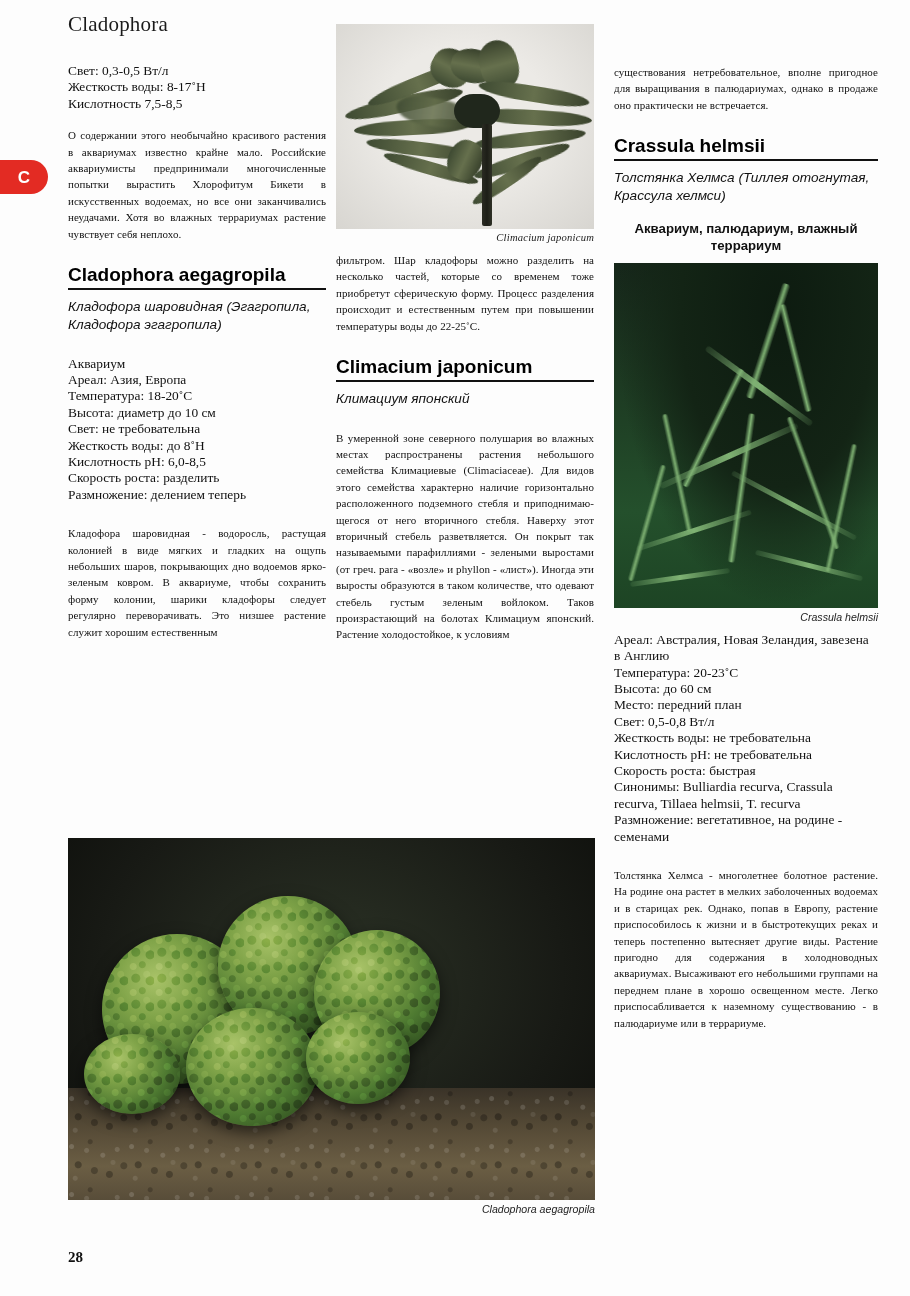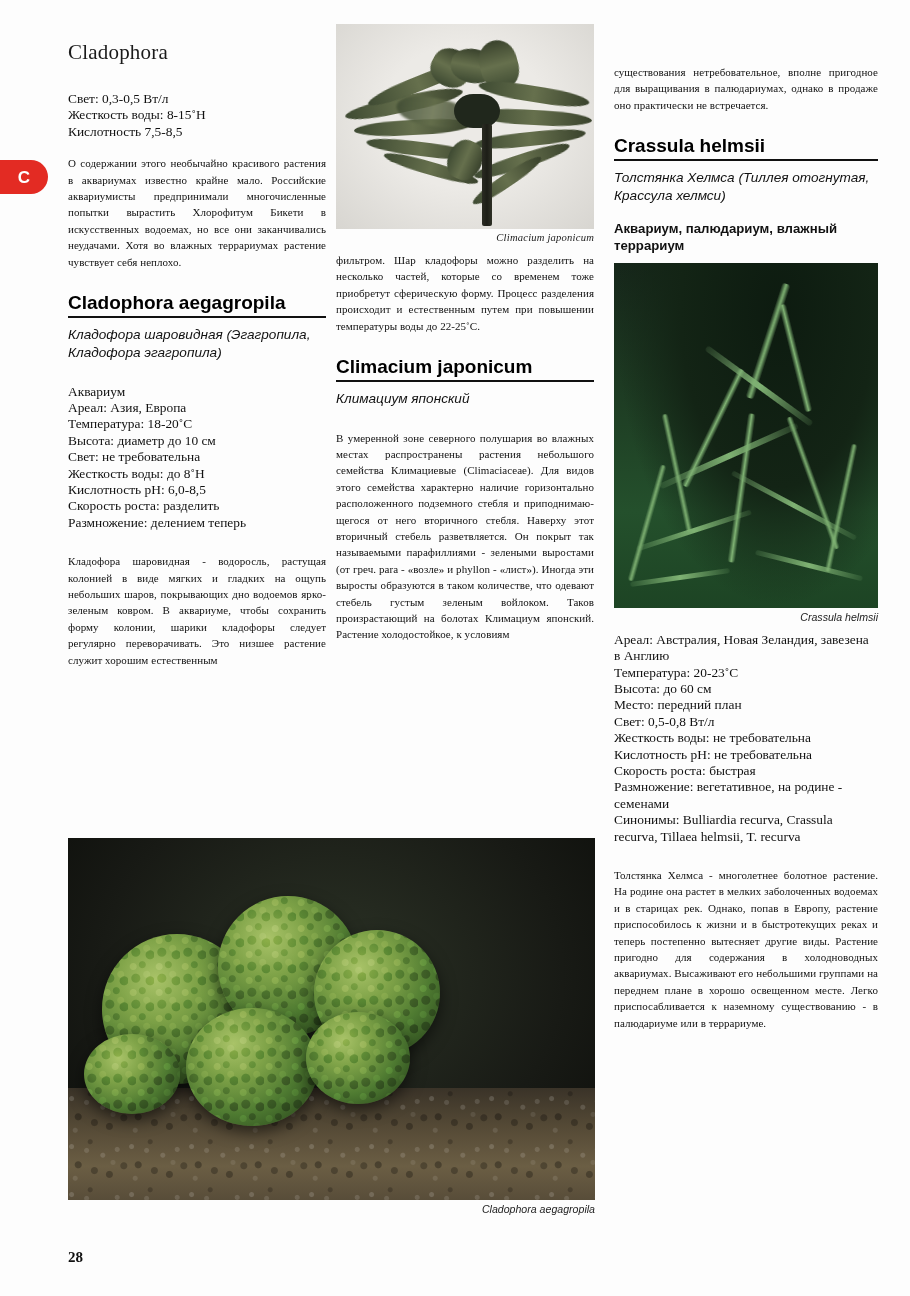--- a/index.html
+++ b/index.html
@@ -23,21 +23,21 @@
     border-radius:0 18px 18px 0;
     display:flex;align-items:center;justify-content:center;
   }
   .tab-marker .letter{
     color:#fff;font-family:"Liberation Sans",sans-serif;
     font-weight:700;font-size:17px;line-height:1;
     letter-spacing:0;
   }
   
   .col{position:absolute;}
-  .col-left{left:68px;top:40px;width:258px;}
+  .col-left{left:68px;top:12px;width:258px;}
   .col-mid{left:336px;top:24px;width:258px;}
   .col-right{left:614px;top:64px;width:264px;}
 
   .running-head{
     font-family:"Liberation Serif", serif;
     font-size:21px;font-weight:400;color:#1a1a1a;
     margin:0 0 26px 0;letter-spacing:.2px;
   }
   p{margin:0;}
   .body-text{
@@ -65,21 +65,21 @@
     padding-bottom:2px;
     margin-bottom:8px;
   }
   .species-ru{
     font-family:"Liberation Sans", sans-serif;
     font-style:italic;font-size:13.6px;line-height:18px;
     color:#111;
   }
   .habitat{
     font-family:"Liberation Sans", sans-serif;
-    font-weight:700;font-size:13.2px;line-height:17px;
+    font-weight:700;font-size:13.2px;line-height:17px;text-align:center;
   }
   .caption{
     font-family:"Liberation Sans", sans-serif;
     font-style:italic;font-size:10.6px;
     text-align:right;color:#222;
     margin-top:3px;
   }
   .caption-serif{
     font-family:"Liberation Serif", serif;
     font-style:italic;font-size:10.6px;
@@ -193,21 +193,21 @@
   <div class="tab-marker">
     <span class="letter">C</span>
   </div>
 
   <div class="col col-left">
 
     <div class="running-head">Cladophora</div>
 
     <div class="spec">
       <div><b>Свет:</b><span> 0,3-0,5 Вт/л</span></div>
-      <div><b>Жесткость воды: 8-15˚H</b></div>
+      <div><b>Жесткость воды: 8-17˚H</b></div>
       <div><b>Кислотность 7,5-8,5</b></div>
     </div>
 
     <div class="gap-m"></div>
 
     <p class="body-text">О содержании этого необычайно кра­сивого растения в аквариумах извест­но крайне мало. Российские аквариу­мисты предпринимали многочислен­ные попытки вырастить Хлорофитум Бикети в искусственных водоемах, но все они заканчивались неудачами. Хотя во влажных террариумах расте­ние чувствует себя неплохо.</p>
 
     <div class="gap-l"></div>
 
     <div class="species">Cladophora aegagropila</div>
@@ -310,22 +310,22 @@
 
     <div class="spec">
       <div><b>Ареал:</b><span> Австралия, Новая Зеландия, завезена в Англию</span></div>
       <div><span>Температура:</span><span> 20-23˚C</span></div>
       <div><b>Высота:</b><span> до 60 см</span></div>
       <div><span>Место:</span><span> передний план</span></div>
       <div><b>Свет:</b><span> 0,5-0,8 Вт/л</span></div>
       <div><b>Жесткость воды:</b><span> не требовательна</span></div>
       <div><b>Кислотность pH:</b><span> не требовательна</span></div>
       <div><b>Скорость роста:</b><span> быстрая</span></div>
+      <div><b>Синонимы:</b><span> Bulliardia recurva, Crassula recurva, Tillaea helmsii, T. recurva</span></div>
       <div><b>Размножение:</b><span> вегетативное, на родине - семенами</span></div>
-      <div><b>Синонимы:</b><span> Bulliardia recurva, Crassula recurva, Tillaea helmsii, T. recurva</span></div>
     </div>
 
     <div class="gap-l"></div>
 
     <p class="body-text">Толстянка Хелмса - многолетнее болотное растение. На родине она растет в мелких заболоченных во­доемах и в старицах рек. Однако, попав в Европу, растение приспосо­билось к жизни и в быстротекущих реках и теперь постепенно вытесня­ет другие виды. Растение пригодно для содержания в холодноводных аквариумах. Высаживают его не­большими группами на переднем плане в хорошо освещенном месте. Легко приспосабливается к наземно­му существованию - в палюдариуме или в террариуме.</p>
   </div>
 
   <div style="position:absolute;left:68px;top:838px;width:527px;">
     <div class="fig" id="fig-cladophora">
       <div class="tankbg"></div>

